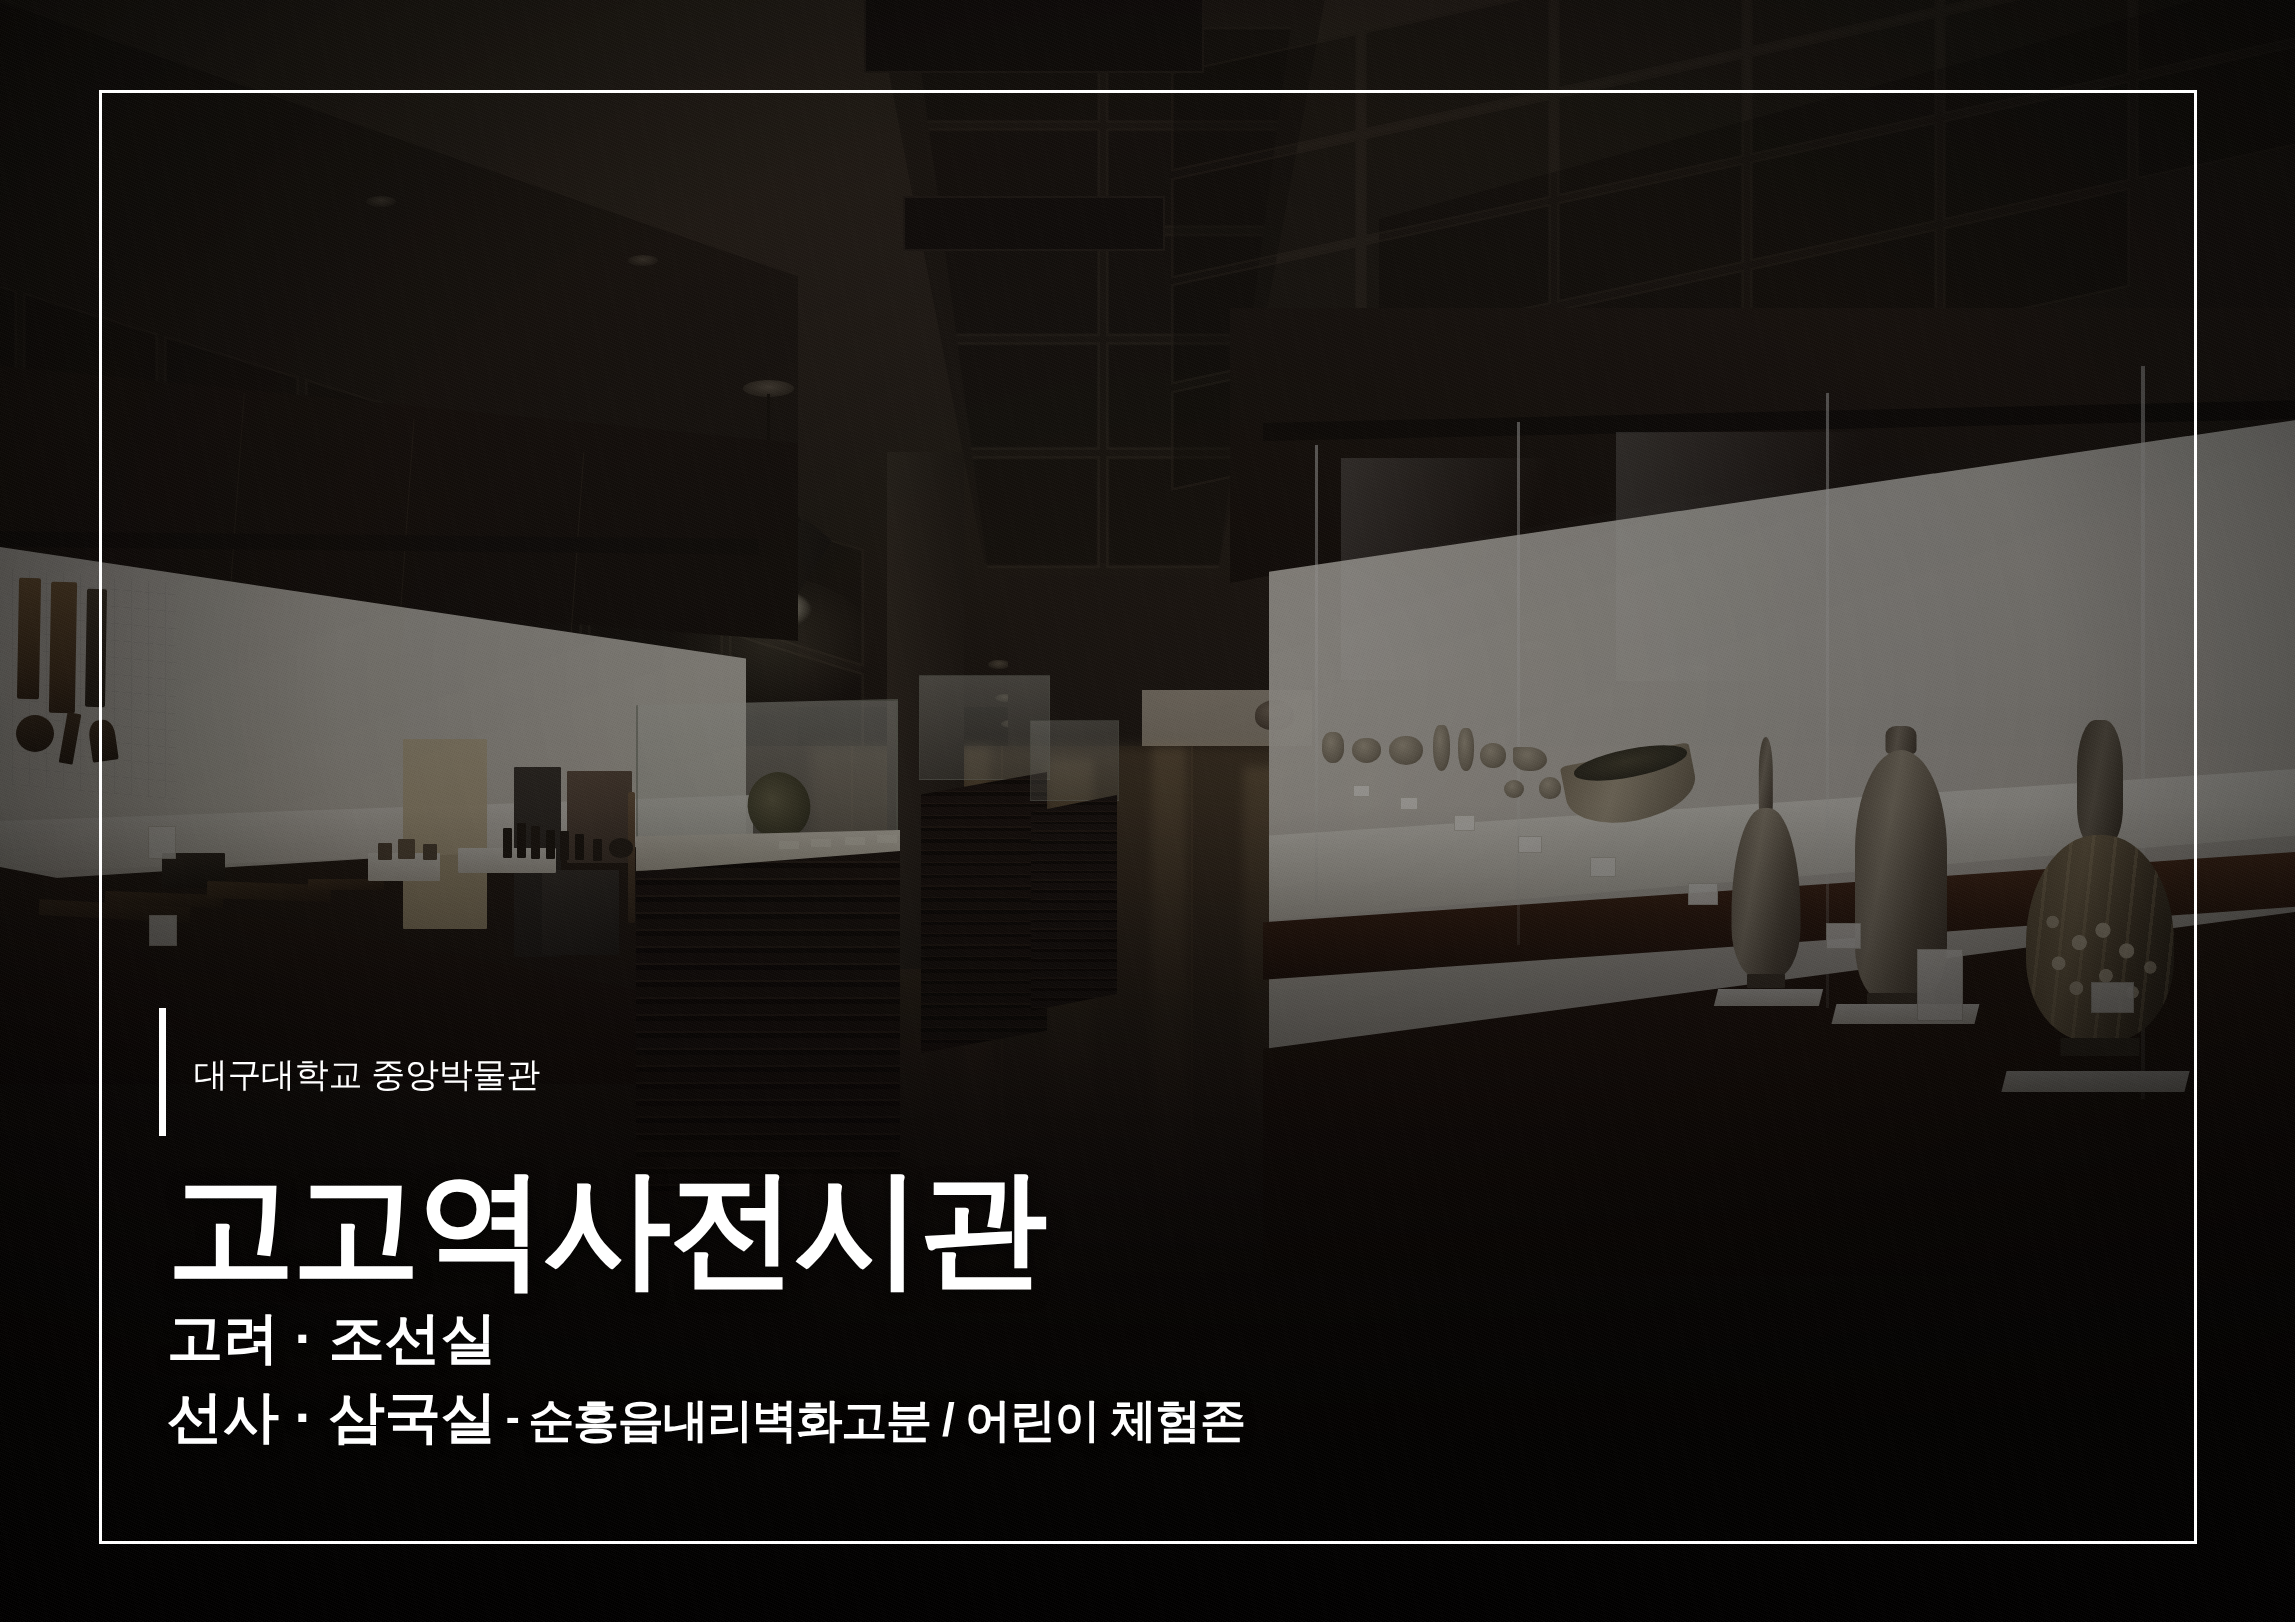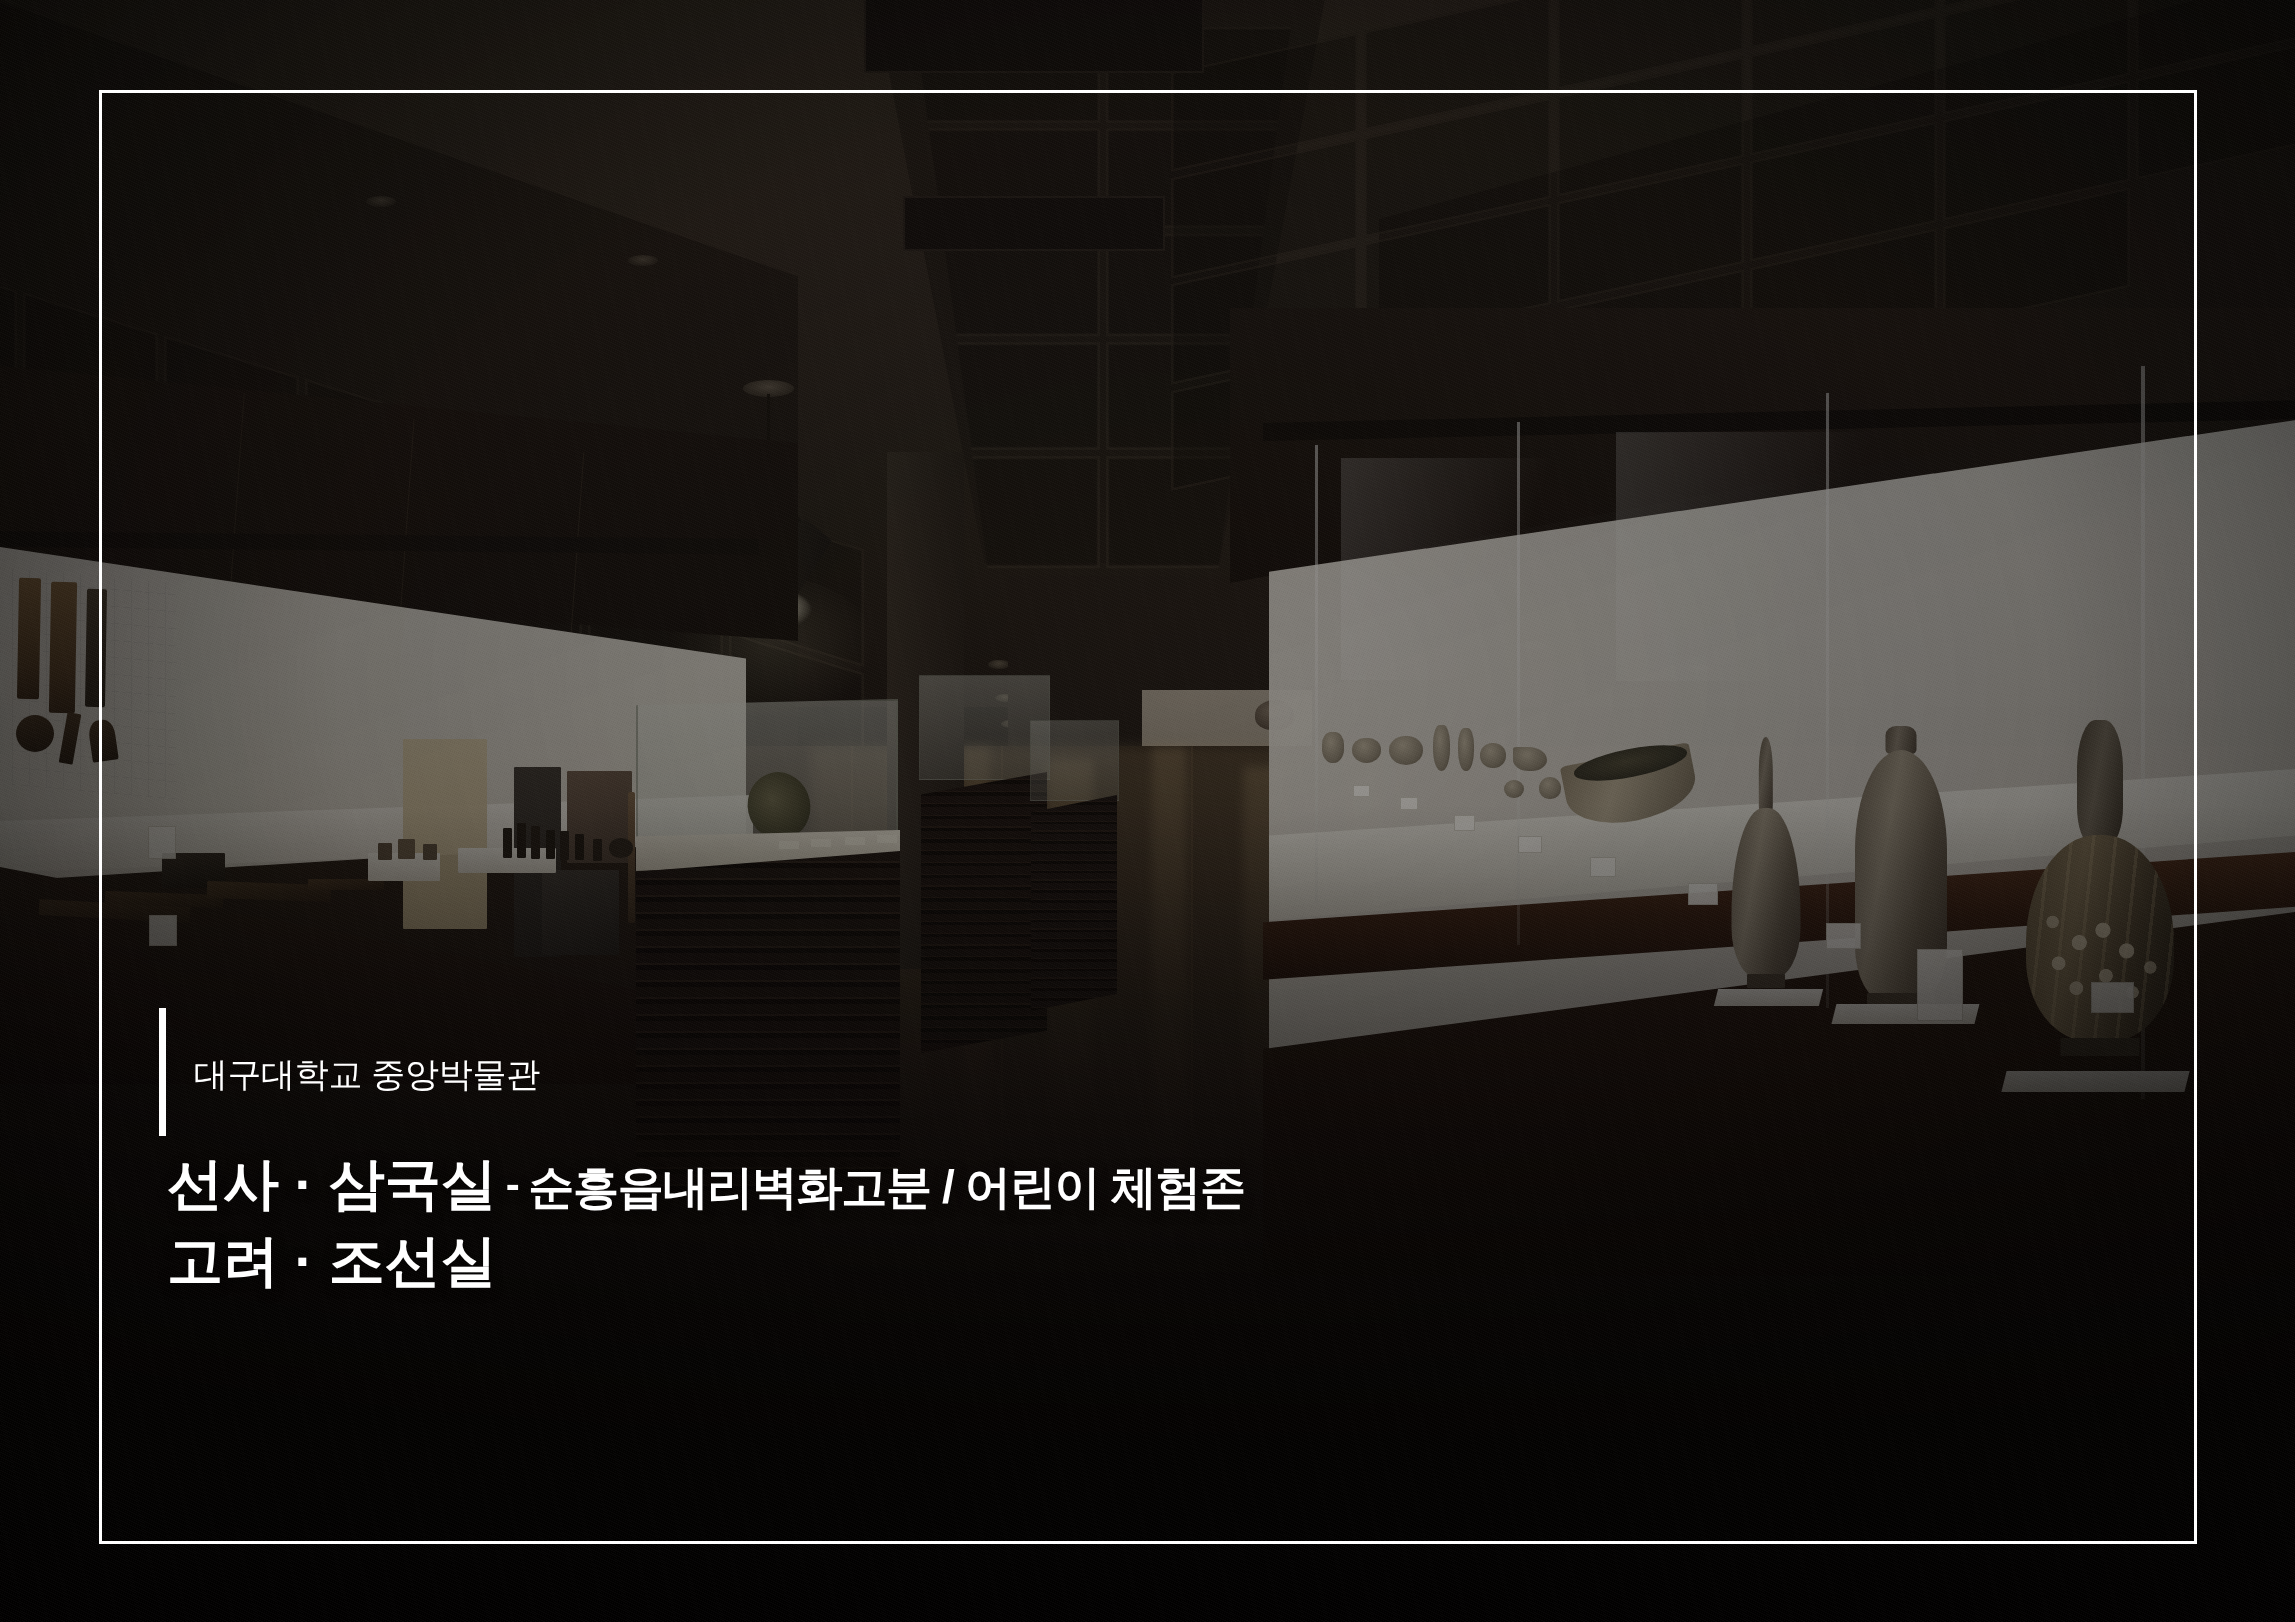--- a/index.html
+++ b/index.html
@@ -847,22 +847,23 @@
 
   <div class="caption-block">
 
     <div class="eyebrow-row">
       <div class="eyebrow-bar"></div>
       <div class="eyebrow-text">
         <div class="eyebrow-ko">대구대학교 중앙박물관</div>
       </div>
     </div>
 
+    <div class="main-title">고고역사전시관</div>
+
+    <div class="sub-line sub-line-2">고려 · 조선실</div>
 
     <div class="sub-line sub-line-1">
       <span class="room">선사 · 삼국실</span><span class="dash">-</span><span class="detail">순흥읍내리벽화고분 / 어린이 체험존</span>
     </div>
-
-    <div class="sub-line sub-line-2">고려 · 조선실</div>
   </div>
 
 </div>
 
 
 </body></html>

